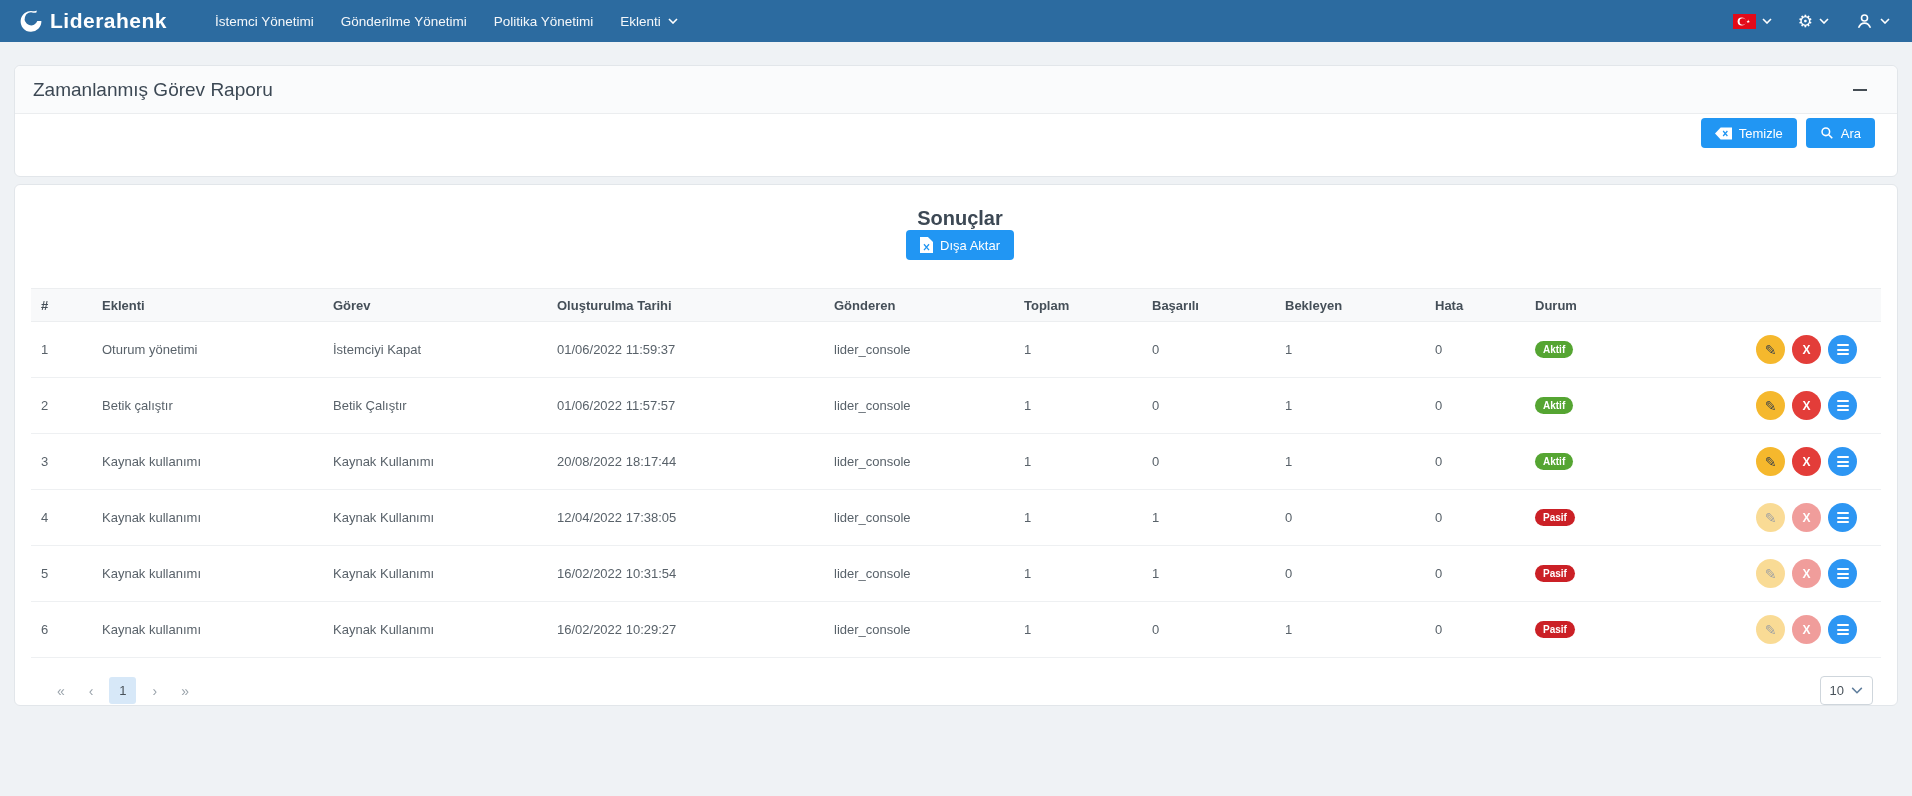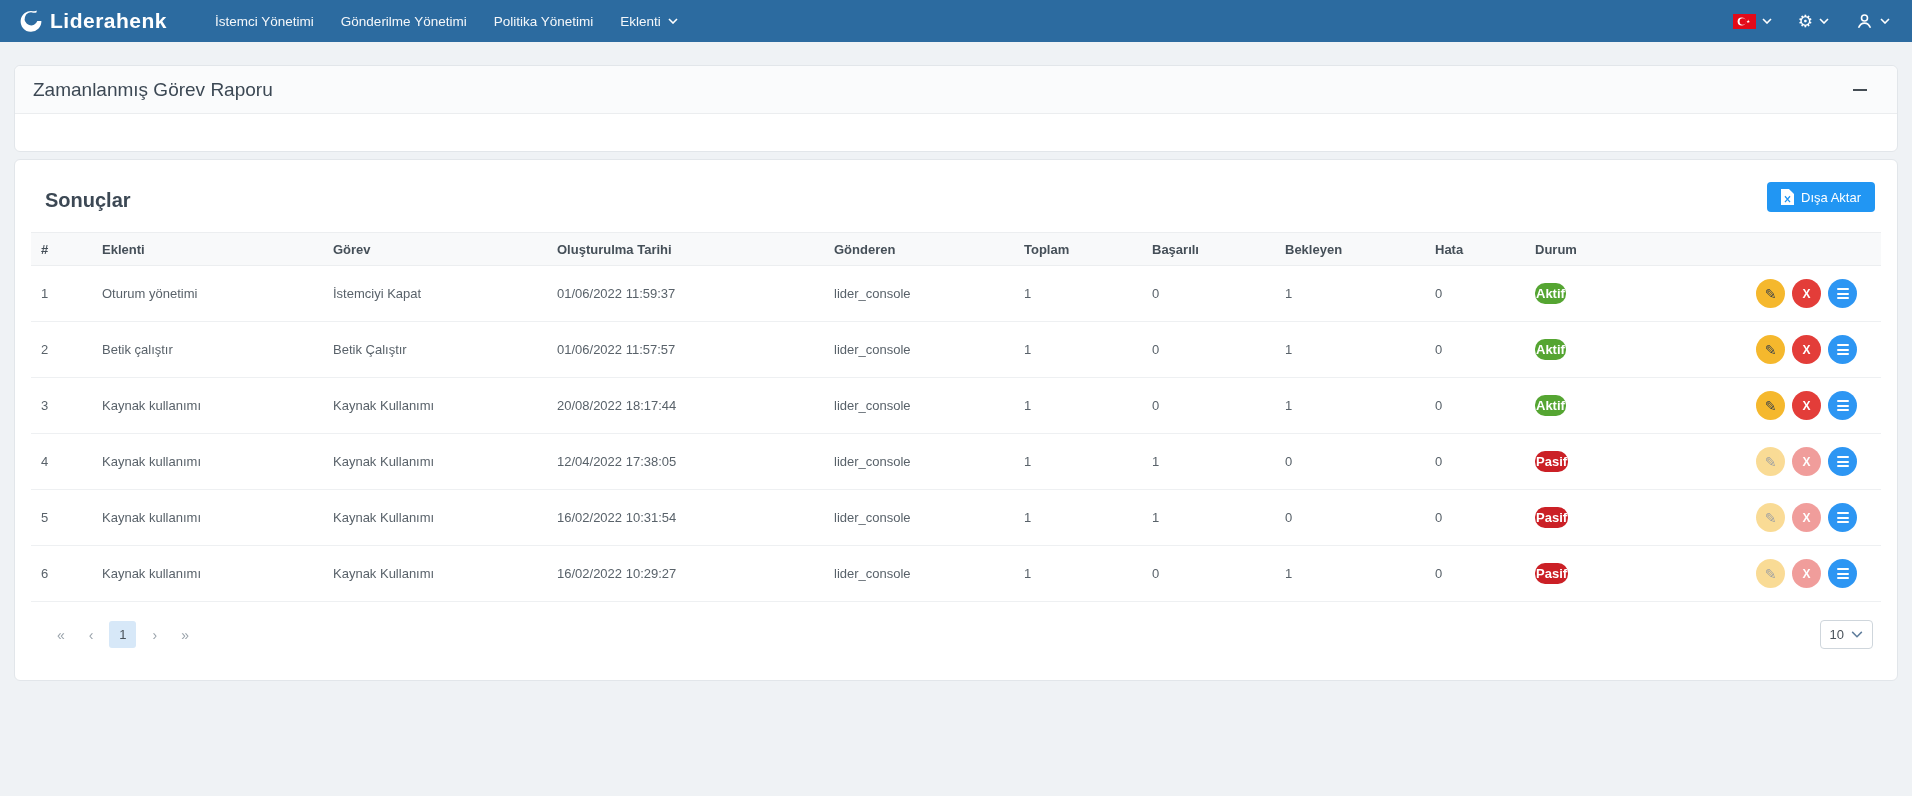--- a/index.html
+++ b/index.html
@@ -43,28 +43,28 @@
   .select-chev { color:#5f7d9c; display:inline-flex; }
 
   .actions-row { margin-top:-5px; display:flex; justify-content:flex-end; gap:9px; }
   .btn-primary { background:var(--primary,#2196f3); color:#fff; border:none; border-radius:4px;
                  height:30px; padding:0 14px; font-size:13px; display:inline-flex; align-items:center;
                  gap:7px; cursor:pointer; font-family:"Liberation Sans",sans-serif; }
 
   
   .results-card { margin-top:7px; height:522px; }
   .results-inner { padding:22px 16px 20px 16px; }
-  .results-head { display:flex; align-items:flex-end; justify-content:space-between; padding:0 6px 0 14px; margin-bottom:20px; }
+  .results-head { display:flex; align-items:center; justify-content:space-between; padding:0 6px 0 14px; margin-bottom:28px;flex-direction:column; }
   .results-title { font-size:20px; font-weight:700; color:#3c4854; }
 
   table { width:100%; border-collapse:collapse; table-layout:fixed; }
   th { height:33px; text-align:left; font-size:13px; font-weight:700; color:#454f58;
        background:#f8f9fa; border-top:1px solid #eceef0; border-bottom:1px solid #eceef0; padding:0 10px; }
   td { height:56px; font-size:13px; color:#59626a; border-bottom:1px solid #eef0f2; padding:0 10px; }
-  .badge { display:inline-block; padding:3px 1px; border-radius:10px; color:#fff; font-size:13px; font-weight:700; }
+  .badge { display:inline-block; padding:3px 8px; border-radius:10px; color:#fff; font-size:10px; font-weight:700; }
   td.actions { text-align:right; padding-right:24px; white-space:nowrap; }
   .abtn { width:29px; height:29px; border-radius:50%; border:none; display:inline-flex; align-items:center;
           justify-content:center; margin-left:7px; cursor:pointer; vertical-align:middle; }
   .abtn.edit { background:var(--edit,#f5b82d); color:#3a4149; font-size:14px; }
   .abtn.del { background:var(--del,#e33d39); color:#fff; font-size:12px; font-weight:700; }
   .abtn.detail { background:var(--detail,#2d96f3); }
   .abtn.faded { opacity:.5; }
   .bars { display:inline-flex; flex-direction:column; gap:2.5px; }
   .bars i { display:block; width:12px; height:2px; background:#fff; border-radius:1px; }
 
@@ -148,20 +148,40 @@
 </header>
 
 <section class="card filter-card">
   <div class="card-head">
     <h2 class="card-title">Zamanlanmış Görev Raporu</h2>
     <button class="collapse-btn">
       <span class="collapse-bar"></span>
     </button>
   </div>
   <div class="card-body">
+    <div class="actions-row">
+      <button class="btn-primary">
+        <span style="display:inline-flex;">
+          <svg width="17" height="13" viewBox="0 0 24 17">
+              <path d="M8 0L0 8.5 8 17h16V0H8z" fill="#fff"></path>
+              <path d="M11.5 5l6 7M17.5 5l-6 7" stroke="#2196f3" stroke-width="1.8"></path>
+            </svg>
+        </span>
+        <span>Temizle</span>
+      </button>
+      <button class="btn-primary">
+        <span style="display:inline-flex;">
+          <svg width="14" height="14" viewBox="0 0 24 24" fill="none" stroke="#fff" stroke-width="2.6">
+              <circle cx="10" cy="10" r="6.5"></circle>
+              <path d="M15 15l6 6"></path>
+            </svg>
+        </span>
+        <span>Ara</span>
+      </button>
+    </div>
   </div>
 </section>
 
 <section class="card results-card">
   <div class="results-inner">
     <div class="results-head">
       <h2 class="results-title">Sonuçlar</h2>
       <button class="btn-primary">
         <span style="display:inline-flex;">
           <svg width="13" height="16" viewBox="0 0 18 22">

